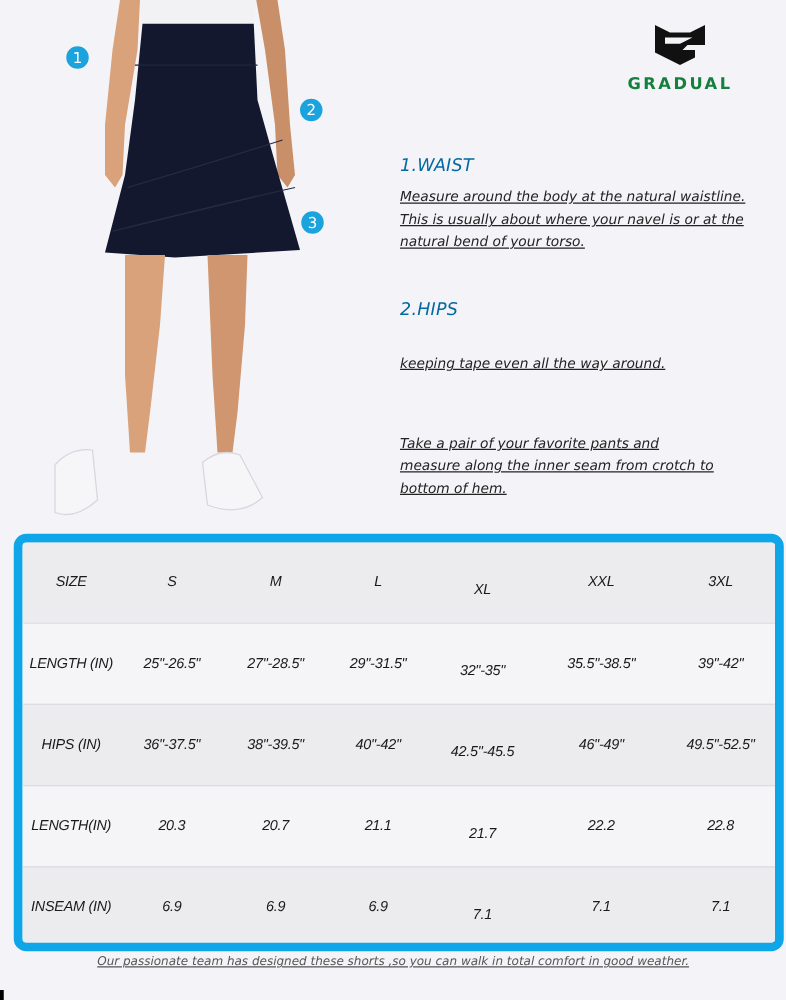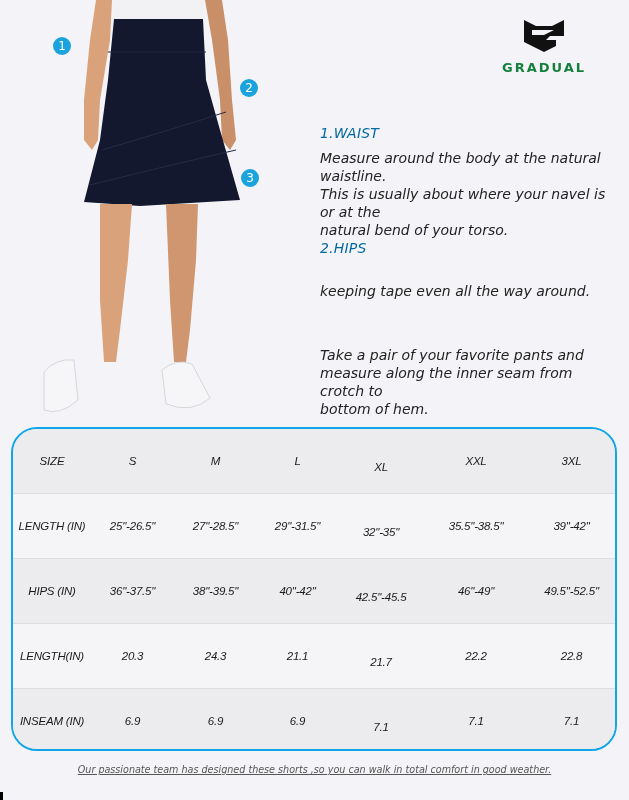--- a/index.html
+++ b/index.html
@@ -23,26 +23,26 @@
     font-family:"DejaVu Sans", sans-serif; font-weight:bold; font-size:13px;
     letter-spacing:2px; color:#15803d; margin-top:6px;
   }
   
   .guide { position:absolute; left:320px; width:300px; }
   .guide h3 {
     margin:0; font-family:"DejaVu Sans", sans-serif; font-weight:normal;
     font-style:italic; font-size:14px; color:#0369a1; letter-spacing:0.2px;
   }
   .guide p {
-    margin:8px 0 0; font-style:italic; font-size:14px; line-height:18px; color:#222;
+    margin:8px 0 0; font-style:italic; font-size:11px; line-height:18px; color:#222;text-decoration:underline;
   }
   
   .size-table {
     position:absolute; left:11px; top:427px; width:602px; height:320px;
-    border:2px solid #0ea5e9; border-radius:26px; overflow:hidden;
+    border:7px solid #0ea5e9; border-radius:10px; overflow:hidden;
     background:#f0f0f3;
   }
   .trow { display:flex; height:64px; align-items:center; border-top:1px solid #dcdce1; }
   .trow:first-child { border-top:none; }
   .trow.shade { background:#ececef; }
   .trow.light { background:#f5f5f7; }
   .cell {
     font-style:italic; font-size:11.5px; color:#1a1a1a; text-align:center;
     font-family:"Liberation Sans", sans-serif; letter-spacing:-0.2px;
   }
@@ -140,21 +140,21 @@
     <div class="cell c1">36"-37.5"</div>
     <div class="cell c2">38"-39.5"</div>
     <div class="cell c3">40"-42"</div>
     <div class="cell c4">42.5"-45.5</div>
     <div class="cell c5">46"-49"</div>
     <div class="cell c6">49.5"-52.5"</div>
   </div>
   <div class="trow light">
     <div class="cell c0">LENGTH(IN)</div>
     <div class="cell c1">20.3</div>
-    <div class="cell c2">24.3</div>
+    <div class="cell c2">20.7</div>
     <div class="cell c3">21.1</div>
     <div class="cell c4">21.7</div>
     <div class="cell c5">22.2</div>
     <div class="cell c6">22.8</div>
   </div>
   <div class="trow shade">
     <div class="cell c0">INSEAM (IN)</div>
     <div class="cell c1">6.9</div>
     <div class="cell c2">6.9</div>
     <div class="cell c3">6.9</div>

